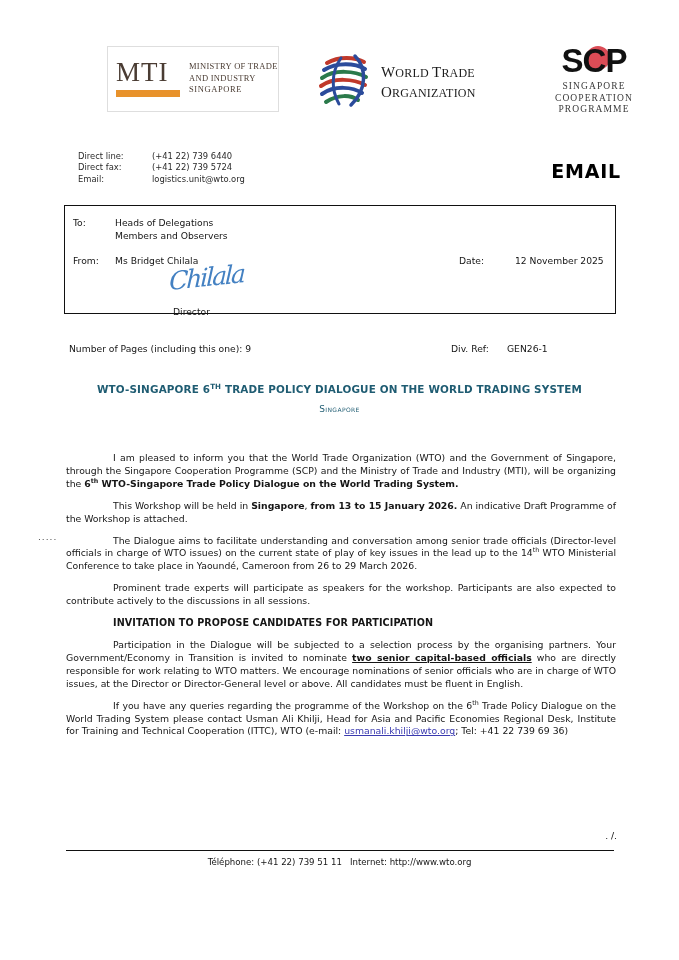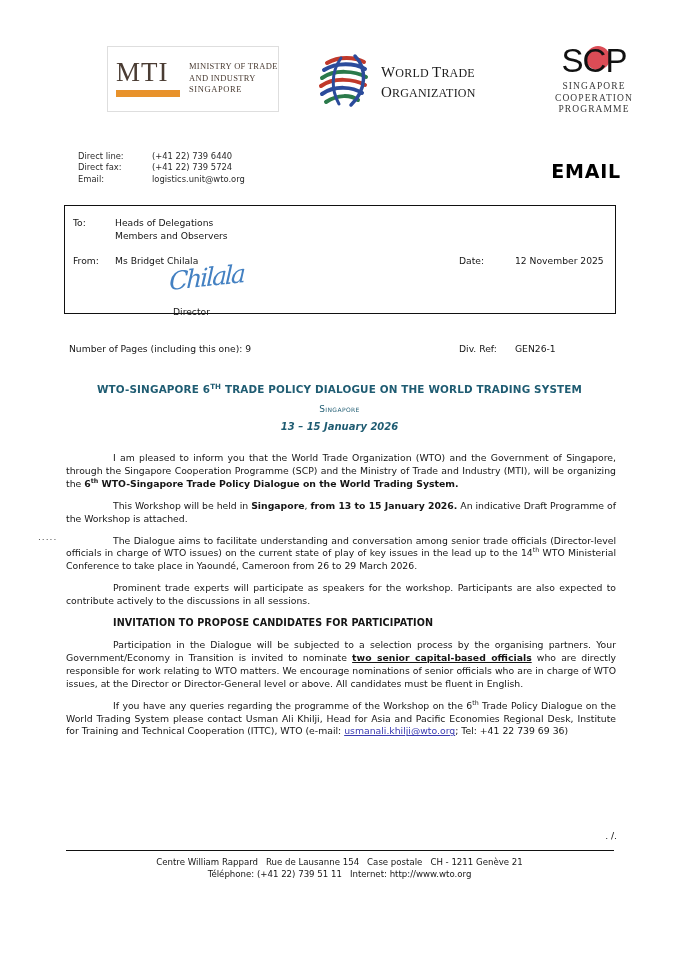--- a/index.html
+++ b/index.html
@@ -97,21 +97,21 @@
     position: absolute;
     left: 524px;
     top: 2px;
     width: 110px;
     text-align: center;
   }
   .scp-mark {
     position: relative;
     height: 34px;
     font-family: "Liberation Sans", "DejaVu Sans", sans-serif;
-    font-weight: normal;
+    font-weight: bold;
     font-size: 33px;
     line-height: 34px;
     letter-spacing: -1px;
     color: #111;
   }
   .scp-dot {
     position: absolute;
     left: 47px;
     top: 2px;
     width: 24px;
@@ -169,21 +169,21 @@
     line-height: 12.6px;
     color: #151515;
   }
   .memo-row { position: absolute; display: flex; }
   .memo-lbl { width: 42px; flex: none; }
   .memo-to { left: 8px; top: 11px; }
   .memo-from { left: 8px; top: 49px; }
   .memo-date { left: 394px; top: 49px; }
   .memo-date .memo-lbl { width: 56px; }
   .memo-pages { left: 4px; top: 137px; }
-  .memo-ref { left: 394px; top: 137px; }
+  .memo-ref { left: 386px; top: 137px; }
   .memo-ref .memo-lbl { width: 56px; }
 
   .signature {
     position: absolute;
     left: 104px;
     top: 59px;
     font-family: "DejaVu Serif", "Liberation Serif", serif;
     font-style: italic;
     font-size: 25px;
     line-height: 26px;
@@ -408,21 +408,20 @@
       <div class="memo-row memo-ref">
         <span class="memo-lbl">Div. Ref:</span>
         <span>GEN26-1</span>
       </div>
 
     </div>
   </div>
 
   <div class="doc-title"><span>WTO-SINGAPORE 6</span><sup>TH</sup><span> TRADE POLICY DIALOGUE ON THE WORLD TRADING SYSTEM</span></div>
   <div class="doc-sub">Singapore</div>
-  <div class="doc-dates">13 – 15 January 2026</div>
 
   <div class="margin-dots">.....</div>
 
   <div class="body-wrap">
 
     <p><span>I am pleased to inform you that the World Trade Organization (WTO) and the Government of Singapore, through the Singapore Cooperation Programme (SCP) and the Ministry of Trade and Industry (MTI), will be organizing the </span><span class="b"><span>6</span><sup>th</sup><span> WTO-Singapore Trade Policy Dialogue on the World Trading System.</span></span></p>
 
     <p><span>This Workshop will be held in </span><span class="b">Singapore</span><span>, </span><span class="b">from 13 to 15 January 2026.</span><span> An indicative Draft Programme of the Workshop is attached.</span></p>
 
     <p><span>The Dialogue aims to facilitate understanding and conversation among senior trade officials (Director-level officials in charge of WTO issues) on the current state of play of key issues in the lead up to the 14</span><sup>th</sup><span> WTO Ministerial Conference to take place in Yaoundé, Cameroon from 26 to 29 March 2026.</span></p>
@@ -434,17 +433,16 @@
     <p><span>Participation in the Dialogue will be subjected to a selection process by the organising partners. Your Government/Economy in Transition is invited to nominate </span><span class="bu">two senior capital-based officials</span><span> who are directly responsible for work relating to WTO matters. We encourage nominations of senior officials who are in charge of WTO issues, at the Director or Director-General level or above. All candidates must be fluent in English.</span></p>
 
     <p><span>If you have any queries regarding the programme of the Workshop on the 6</span><sup>th</sup><span> Trade Policy Dialogue on the World Trading System please contact Usman Ali Khilji, Head for Asia and Pacific Economies Regional Desk, Institute for Training and Technical Cooperation (ITTC), WTO (e-mail: </span><span class="mailto">usmanali.khilji@wto.org</span><span>; Tel: +41 22 739 69 36)</span></p>
 
   </div>
 
   <div class="slashnote">. /.</div>
 
   <div class="footer-rule"></div>
   <div class="footer">
-    <div><span>Centre William Rappard</span><span class="sp"></span><span>Rue de Lausanne 154</span><span class="sp"></span><span>Case postale</span><span class="sp"></span><span>CH - 1211 Genève 21</span></div>
     <div><span>Téléphone:</span>&nbsp;<span>(+41 22) 739 51 11</span><span class="sp"></span><span>Internet:</span>&nbsp;<span>http://www.wto.org</span></div>
   </div>
 
 </div>
 
 </body></html>

